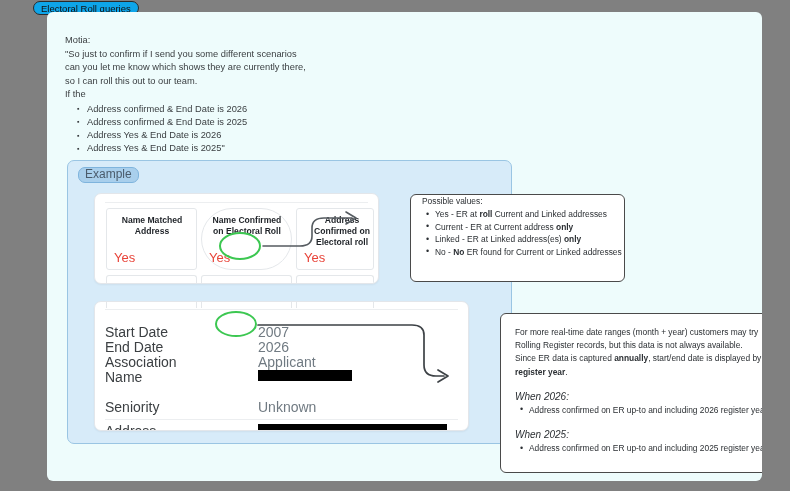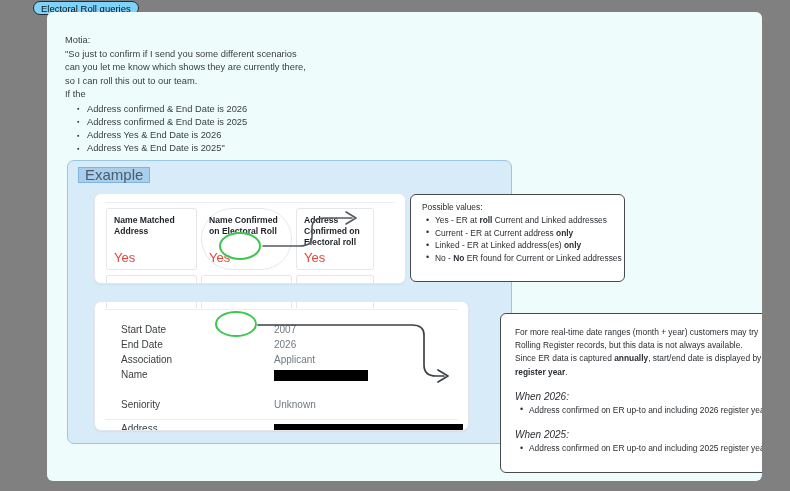--- a/index.html
+++ b/index.html
@@ -19,21 +19,21 @@
   #tab-bar {
     position: absolute;
     left: 0; top: 0;
     width: 790px; height: 16px;
   }
   #tab {
     position: absolute;
     left: 33px; top: 1px;
     height: 14px;
     padding: 0 7px;
-    background: #7dd3fc;
+    background: #0ea5e9;
     border: 1px solid #2b2b2b;
     border-radius: 7px;
     font-size: 9.5px;
     line-height: 14px;
     color: #111;
     white-space: nowrap;
     box-sizing: border-box;
   }
 
   
@@ -87,39 +87,39 @@
     border: 1px solid #9ac5e3;
     border-radius: 7px;
     box-sizing: border-box;
   }
   #example-badge {
     position: absolute;
     left: 10px; top: 6px;
     padding: 1px 6px 2px 6px;
     background: #a9cfec;
     border: 1px solid #7fb4dd;
-    border-radius: 0;
-    font-size: 15px;
+    border-radius: 7px;
+    font-size: 12px;
     color: #4a5b6b;
     line-height: 11px;
   }
 
   
   .white-card {
     position: absolute;
     background: #ffffff;
     border: 1px solid #e3e6ea;
     border-radius: 7px;
     box-sizing: border-box;
     overflow: hidden;
     box-shadow: 0 1px 2px rgba(0,0,0,0.05);
   }
   #card-top {
     left: 26px; top: 32px;
-    width: 312px; height: 91px;
+    width: 285px; height: 91px; text-align: center;
   }
   #card-bottom {
     left: 26px; top: 140px;
     width: 375px; height: 130px;
   }
   .hairline {
     position: absolute;
     left: 10px; right: 10px;
     height: 1px;
     background: #eceef0;
@@ -163,24 +163,24 @@
     border-top-left-radius: 3px;
     border-top-right-radius: 3px;
     box-sizing: border-box;
     background: #fff;
   }
   .strip.bottomless { border-bottom: none; }
 
   
   .detail-row {
     position: absolute;
-    left: 26px;
+    left: 10px;
     width: 345px;
     height: 15px;
-    font-size: 10px;
+    font-size: 14px;
     color: #3c4043;
     text-decoration: underline;
   }
   .detail-row .d-label {
     position: absolute;
     left: 0; top: 0;
   }
   .detail-row .d-value {
     position: absolute;
     left: 153px; top: 0;
@@ -198,21 +198,21 @@
     position: absolute;
     background: #ffffff;
     border: 1px solid #4a4a4a;
     border-radius: 6px;
     box-sizing: border-box;
     color: #2b2f33;
   }
   #callout-values {
     left: 363px; top: 182px;
     width: 215px; height: 88px;
-    padding: 6px 11px;
+    padding: 0 11px;
   }
   #callout-values .c-title {
     font-size: 8.4px;
     line-height: 12px;
     margin-bottom: 1px;
   }
   #callout-values ul {
     margin: 0;
     padding-left: 13px;
     list-style: none;

